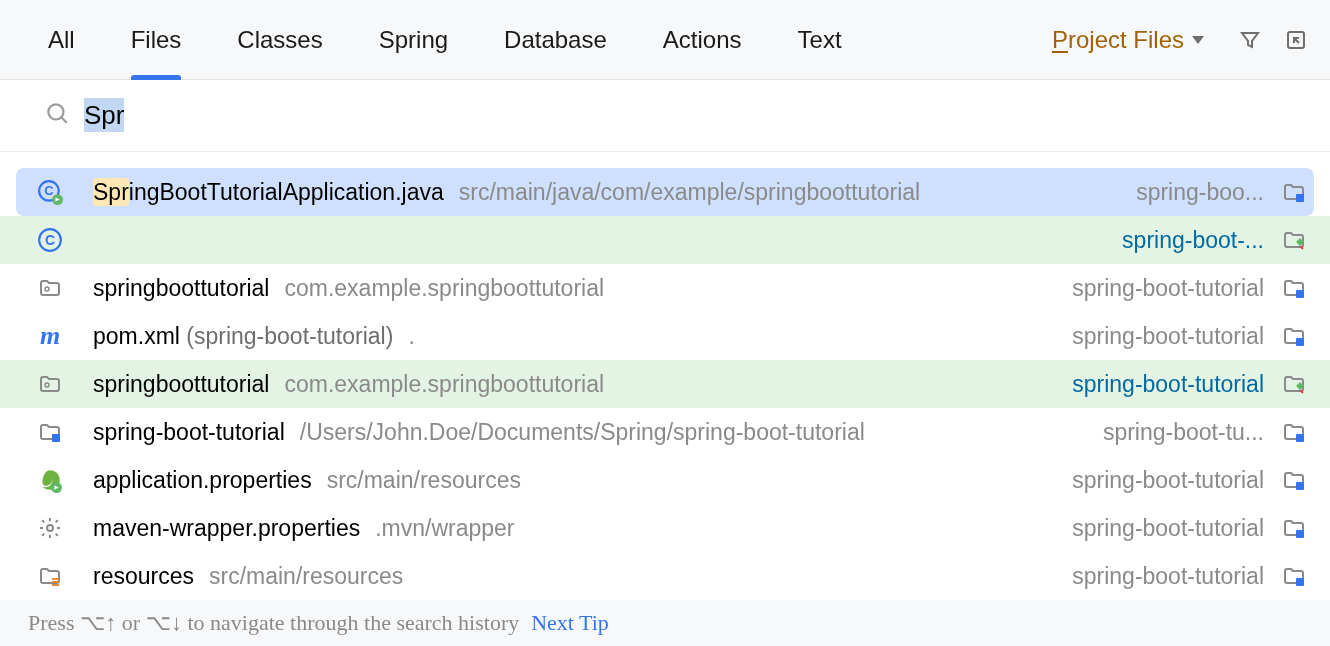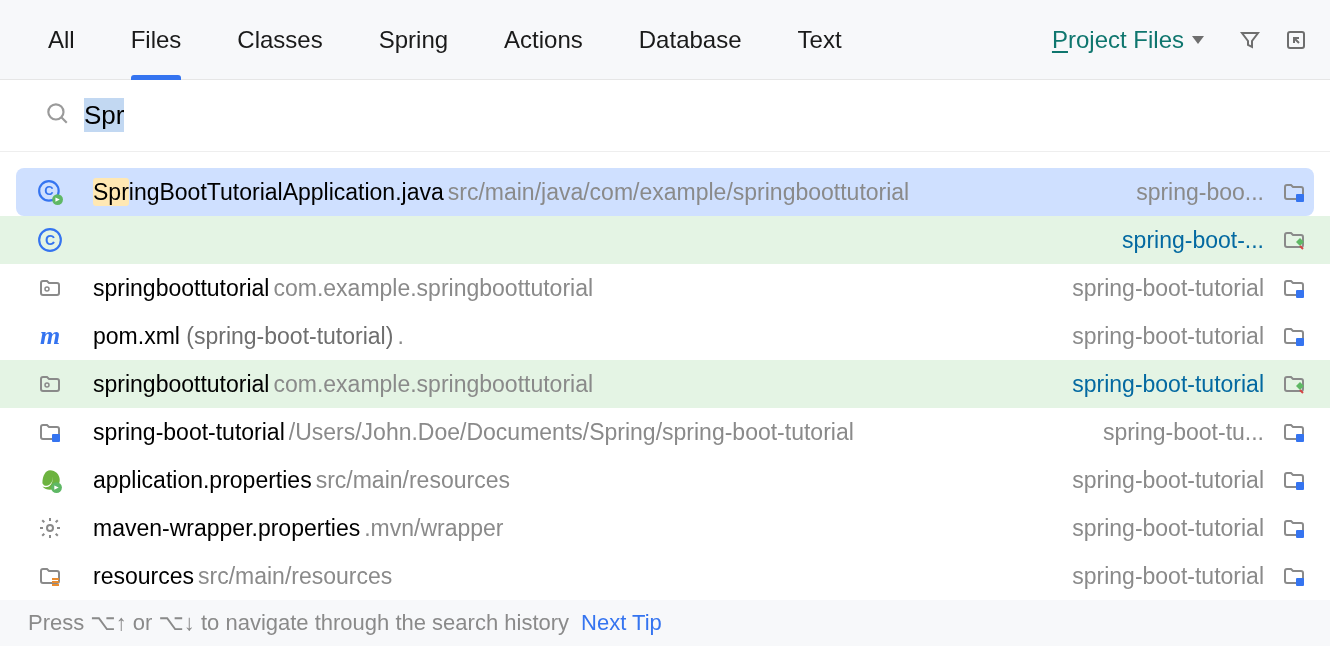--- a/index.html
+++ b/index.html
@@ -44,21 +44,21 @@
       left: 28px;
       right: 28px;
       height: 5px;
       background: #3574f0;
       border-radius: 3px 3px 0 0;
     }
     .scope {
       display: flex;
       align-items: center;
       gap: 8px;
-      color: #0f766e;
+      color: #a16207;
       font-size: 24px;
       padding: 0 14px;
       cursor: pointer;
     }
     .scope .underline-letter { text-decoration: underline; text-underline-offset: 3px; }
     .header-icon {
       width: 28px; height: 28px;
       display: flex; align-items: center; justify-content: center;
       margin-left: 10px;
       cursor: pointer;
@@ -82,54 +82,55 @@
       display: flex;
       align-items: center;
       height: 48px;
       padding: 0 16px 0 36px;
       gap: 10px;
       cursor: pointer;
     }
     .result-row.selected { background: #cfe0ff; border-radius: 8px; margin: 0 16px; padding-left: 20px; padding-right: 0; }
     .result-row.green { background: #e4f4e4; }
     .file-icon { width: 28px; height: 28px; flex-shrink: 0; display: flex; align-items: center; justify-content: center; }
-    .result-main { display: flex; align-items: baseline; gap: 4px; flex: 1; min-width: 0; padding-left: 19px; }
+    .result-main { display: flex; align-items: baseline; gap: 15px; flex: 1; min-width: 0; padding-left: 19px; }
     .result-name { color: #000; white-space: nowrap; }
     .result-name .match-hl { background: #ffe8b3; border-radius: 3px; padding: 1px 0;}
     .result-name .paren { color: #6e6e6e; }
     .result-path { color: #8a8a8a; white-space: nowrap; overflow: hidden; text-overflow: ellipsis; }
     .result-module { color: #8a8a8a; white-space: nowrap; margin-left: auto; padding-left: 14px; max-width: 230px; overflow: hidden; text-overflow: ellipsis; }
     .result-row.green .result-module { color: #0369a1; }
     .module-icon { width: 28px; height: 28px; flex-shrink: 0; display: flex; align-items: center; justify-content: center; margin-left: 6px; margin-right: 6px; }
     .footer {
       position: absolute;
       bottom: 0; left: 0; right: 0;
       height: 46px;
       background: #f7f8fa;
       display: flex;
       align-items: center;
       padding: 0 28px;
       gap: 12px;
       font-size: 22px;
       color: #8a8a8a;
+      font-family: Liberation Serif, serif;
     }
     .footer .link { color: #3574f0; cursor: pointer; }
     .m-icon { font-family: Georgia, serif; font-style: italic; font-weight: bold; color: #3574f0; font-size: 26px; }
   </style>
 </head>
 <body>
 
 <div class="header">
   <div class="tabs" id="tabs">
       <div class="tab">All</div>
       <div class="tab active">Files</div>
       <div class="tab">Classes</div>
       <div class="tab">Spring</div>
+      <div class="tab">Database</div>
       <div class="tab">Actions</div>
-      <div class="tab">Database</div>
       <div class="tab">Text</div>
     </div>
   <div class="scope">
     <span><span class="underline-letter">P</span><span>roject Files</span></span>
     <span class="chev-down"></span>
   </div>
   <div class="header-icon">
     <svg viewBox="0 0 24 24" width="24" height="24" fill="none" stroke="#6e6e6e" stroke-width="2">
         <path d="M4 5h16l-6 8v6l-4-2v-4z"></path>
       </svg>

